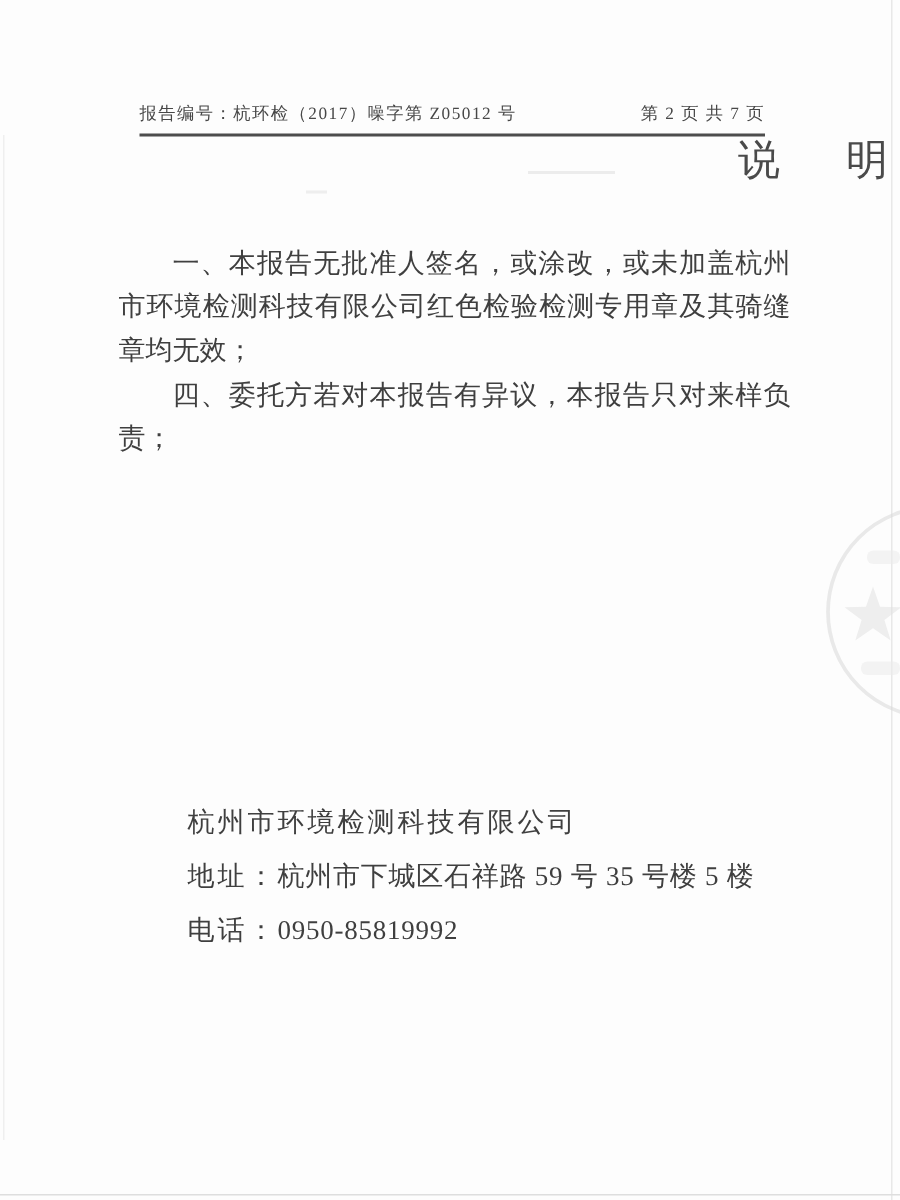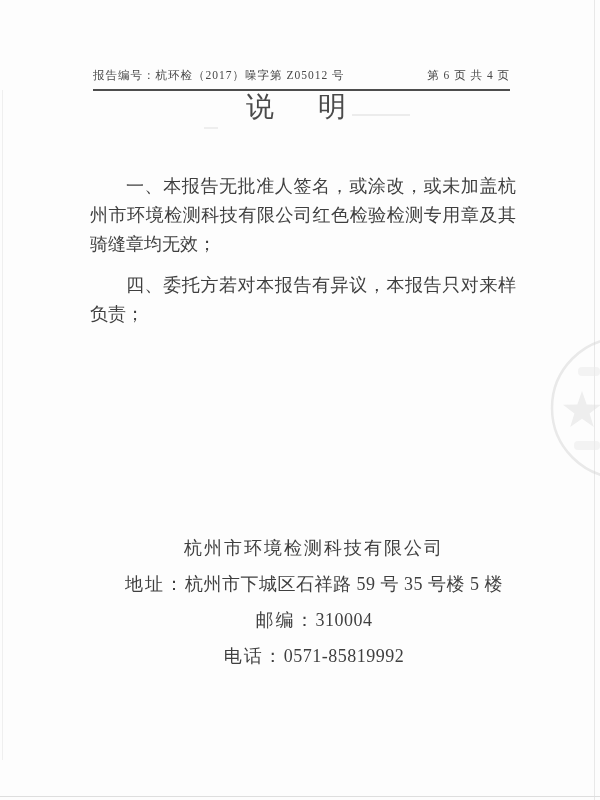--- a/index.html
+++ b/index.html
@@ -55,55 +55,54 @@
     color: #474747;
     white-space: nowrap;
     margin-top: 44px;
   }
   
   .title {
     position: absolute;
     left: 0;
     top: 88px;
     width: 100%;
-    text-align: center;
+    text-align: right;
     font-size: 28px;
     letter-spacing: 8px;
     color: #4a4a4a;
     white-space: pre;
   }
   
   .notes {
     position: absolute;
     left: 78px;
     top: 160px;
     width: 450px;
     font-size: 18px;
     line-height: 29px;
     text-align: justify;
     color: #3f3f3f;
   }
   .notes p {
-    margin: 12px;
+    margin: 1px;
     text-indent: 2em;
   }
   
   .footer {
     position: absolute;
     left: 125px;
     top: 530px;
     font-size: 18px;
     color: #3f3f3f;
     letter-spacing: 2px;
   }
   .footer .line {
     height: 36px;
     line-height: 36px;
     white-space: nowrap;
-    text-align: center;
   }
   .footer .num {
     letter-spacing: 0.5px;
     margin-top: 36px;
   }
   
   .stamp {
     position: absolute;
     left: 548px;
     top: 335px;
@@ -118,40 +117,37 @@
 <div class="page">
 
   <div class="edge-line-left"></div>
   <div class="edge-line-right"></div>
   <div class="edge-line-bottom"></div>
   <div class="speck-1"></div>
   <div class="speck-2"></div>
 
   <div class="header">
     <span>报告编号：杭环检（2017）噪字第 Z05012 号</span>
-    <span>第 6 页 共 4 页</span>
+    <span>第 2 页 共 7 页</span>
   </div>
 
   <div class="title">说　明</div>
 
   <div class="notes">
     <p>一、本报告无批准人签名，或涂改，或未加盖杭州市环境检测科技有限公司红色检验检测专用章及其骑缝章均无效；</p>
     <p>四、委托方若对本报告有异议，本报告只对来样负责；</p>
   </div>
 
   <div class="footer">
     <div class="line">杭州市环境检测科技有限公司</div>
     <div class="line">
       <span>地址：</span><span class="num">杭州市下城区石祥路 59 号 35 号楼 5 楼</span>
     </div>
     <div class="line">
-      <span>邮编：</span><span class="num">310004</span>
-    </div>
-    <div class="line">
-      <span>电话：</span><span class="num">0571-85819992</span>
+      <span>电话：</span><span class="num">0950-85819992</span>
     </div>
   </div>
 
   <svg class="stamp" viewBox="0 0 52 150" xmlns="http://www.w3.org/2000/svg">
     <circle cx="74" cy="73" r="70" fill="none" stroke="#d9d9d9" stroke-width="2.5"></circle>
     <path d="M34 56 L38.7 69.5 L53 69.8 L41.6 78.4 L45.8 92 L34 83.8 L22.2 92 L26.4 78.4 L15 69.8 L29.3 69.5 Z" fill="#e2e2e2" stroke="none"></path>
     <rect x="30" y="32" width="22" height="9" rx="4" fill="#ececec"></rect>
     <rect x="26" y="106" width="26" height="9" rx="4" fill="#ececec"></rect>
   </svg>
 

